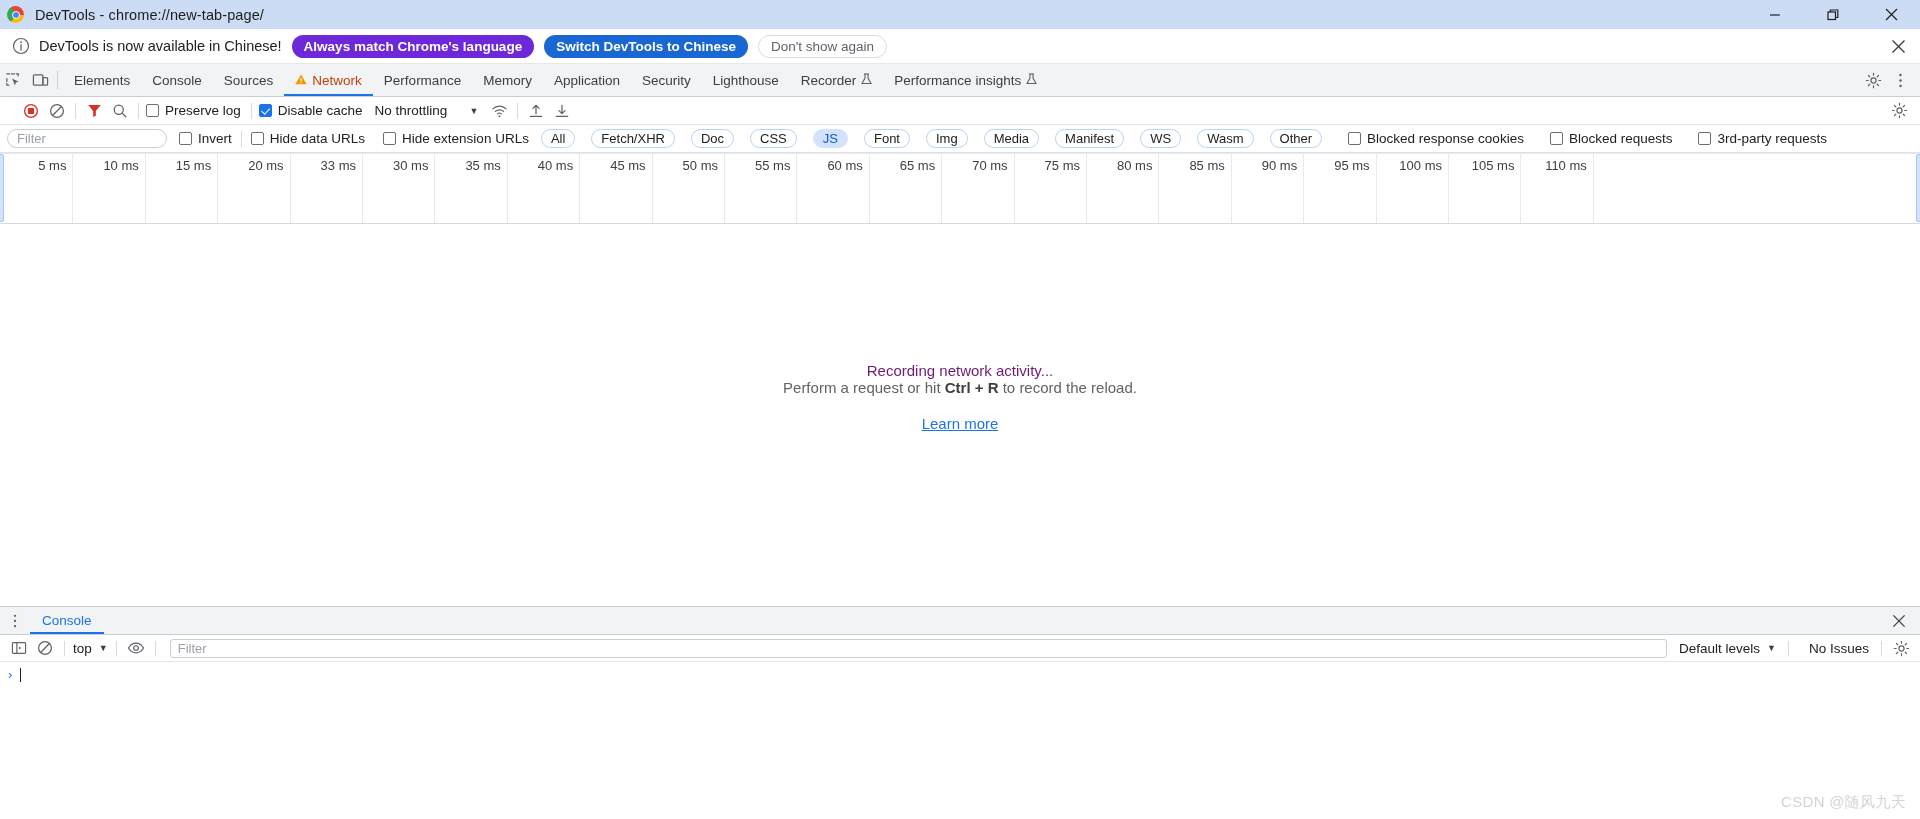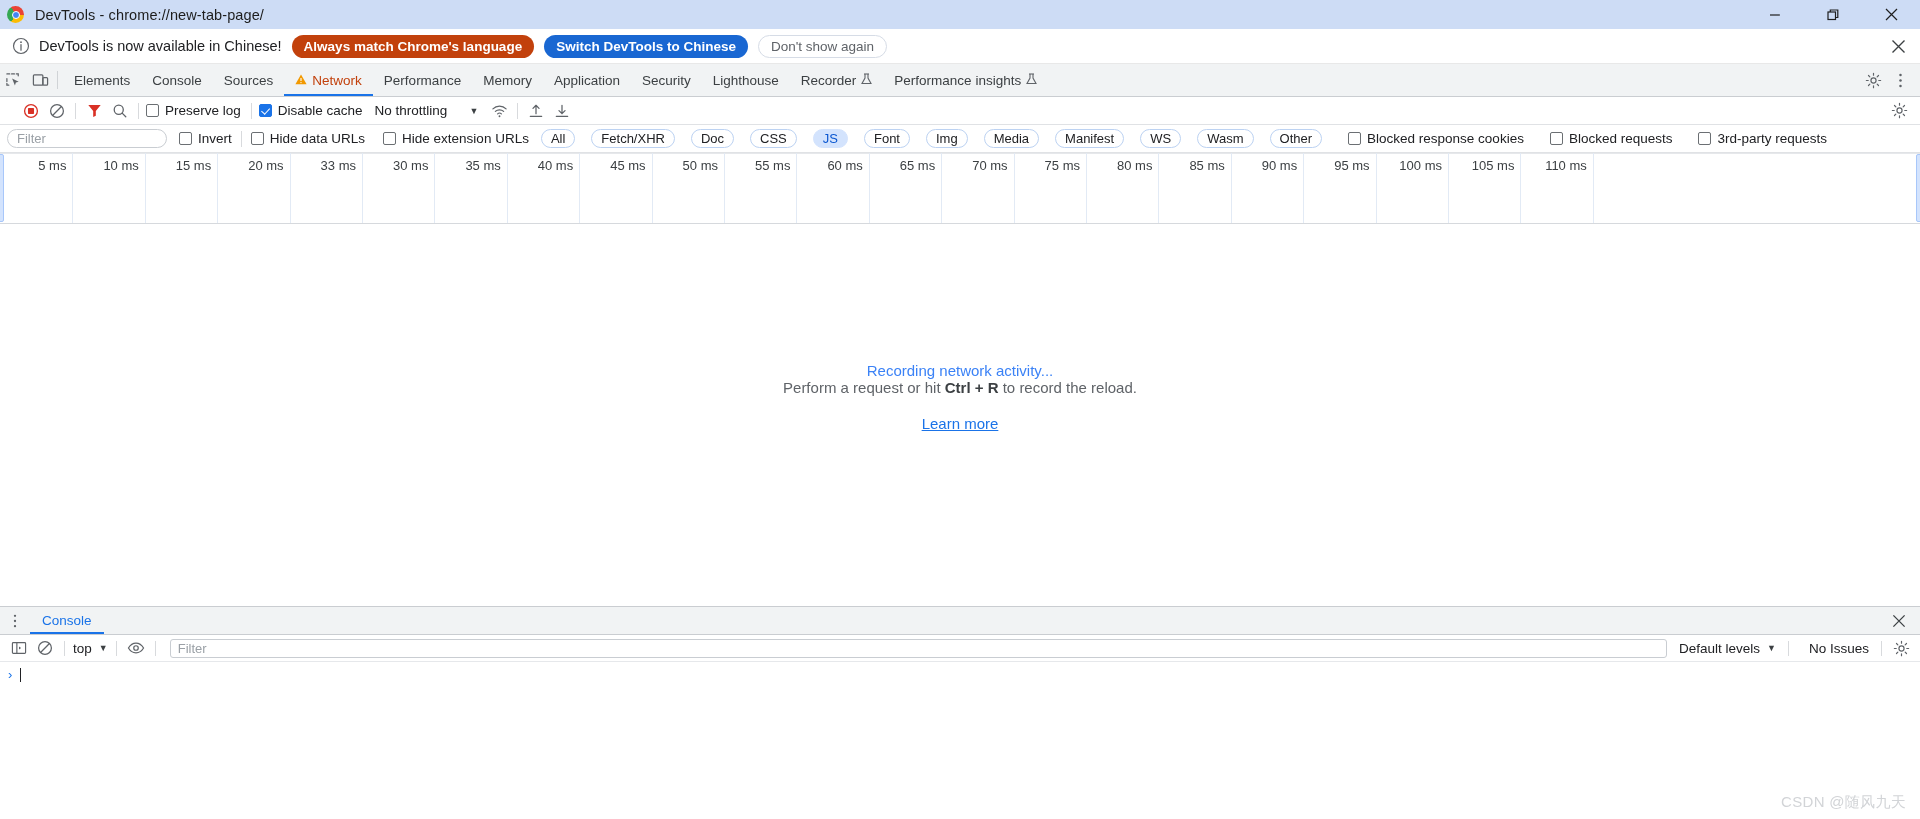--- a/index.html
+++ b/index.html
@@ -36,21 +36,21 @@
     background: #ffffff;
     display: flex; align-items: center;
     padding: 0 10px 0 12px;
     border-bottom: 1px solid #e8e8e8;
     position: relative;
   }
   .info-icon { width: 18px; height: 18px; flex: 0 0 auto; color: #5f6368; }
   .info-msg { font-size: 14.5px; color: #202124; margin-left: 9px; white-space: nowrap; }
   .pill {
     height: 23px; border-radius: 12px;
-    background: #c2410c; color: #ffffff;
+    background: #6d28d9; color: #ffffff;
     font-size: 13.5px; font-weight: bold;
     padding: 0 12px;
     display: inline-flex; align-items: center;
     margin-left: 10px; white-space: nowrap; cursor: pointer;
     border: none;
   }
   .pill.secondary { background: #1967d2; }
   .pill.ghost {
     background: #ffffff; color: #5f6368; font-weight: normal;
     border: 1px solid #d6dce6;
@@ -171,21 +171,21 @@
   .ov-handle.right { right: -3px; }
 
   
   .content {
     flex: 1 1 auto; background: #ffffff;
     display: flex; flex-direction: column;
     align-items: center; justify-content: center;
     position: relative;
   }
   .empty-wrap { margin-top: -36px; text-align: center; }
-  .empty-l1 { font-size: 15px; color: #3b82f6; }
+  .empty-l1 { font-size: 15px; color: #701a75; }
   .empty-l2 { font-size: 15px; color: #5f6368; margin-bottom: 19px; }
   .empty-l2 b { color: #3c4043; font-weight: bold; }
   .empty-link { font-size: 15px; color: #1a73e8; text-decoration: underline; cursor: pointer; }
 
   
   .drawer { background: #ffffff; border-top: 1px solid #cacdd1; display: flex; flex-direction: column; }
   .drawer-tabs {
     height: 28px; min-height: 28px;
     background: #f1f3f4;
     border-bottom: 1px solid #cacdd1;

